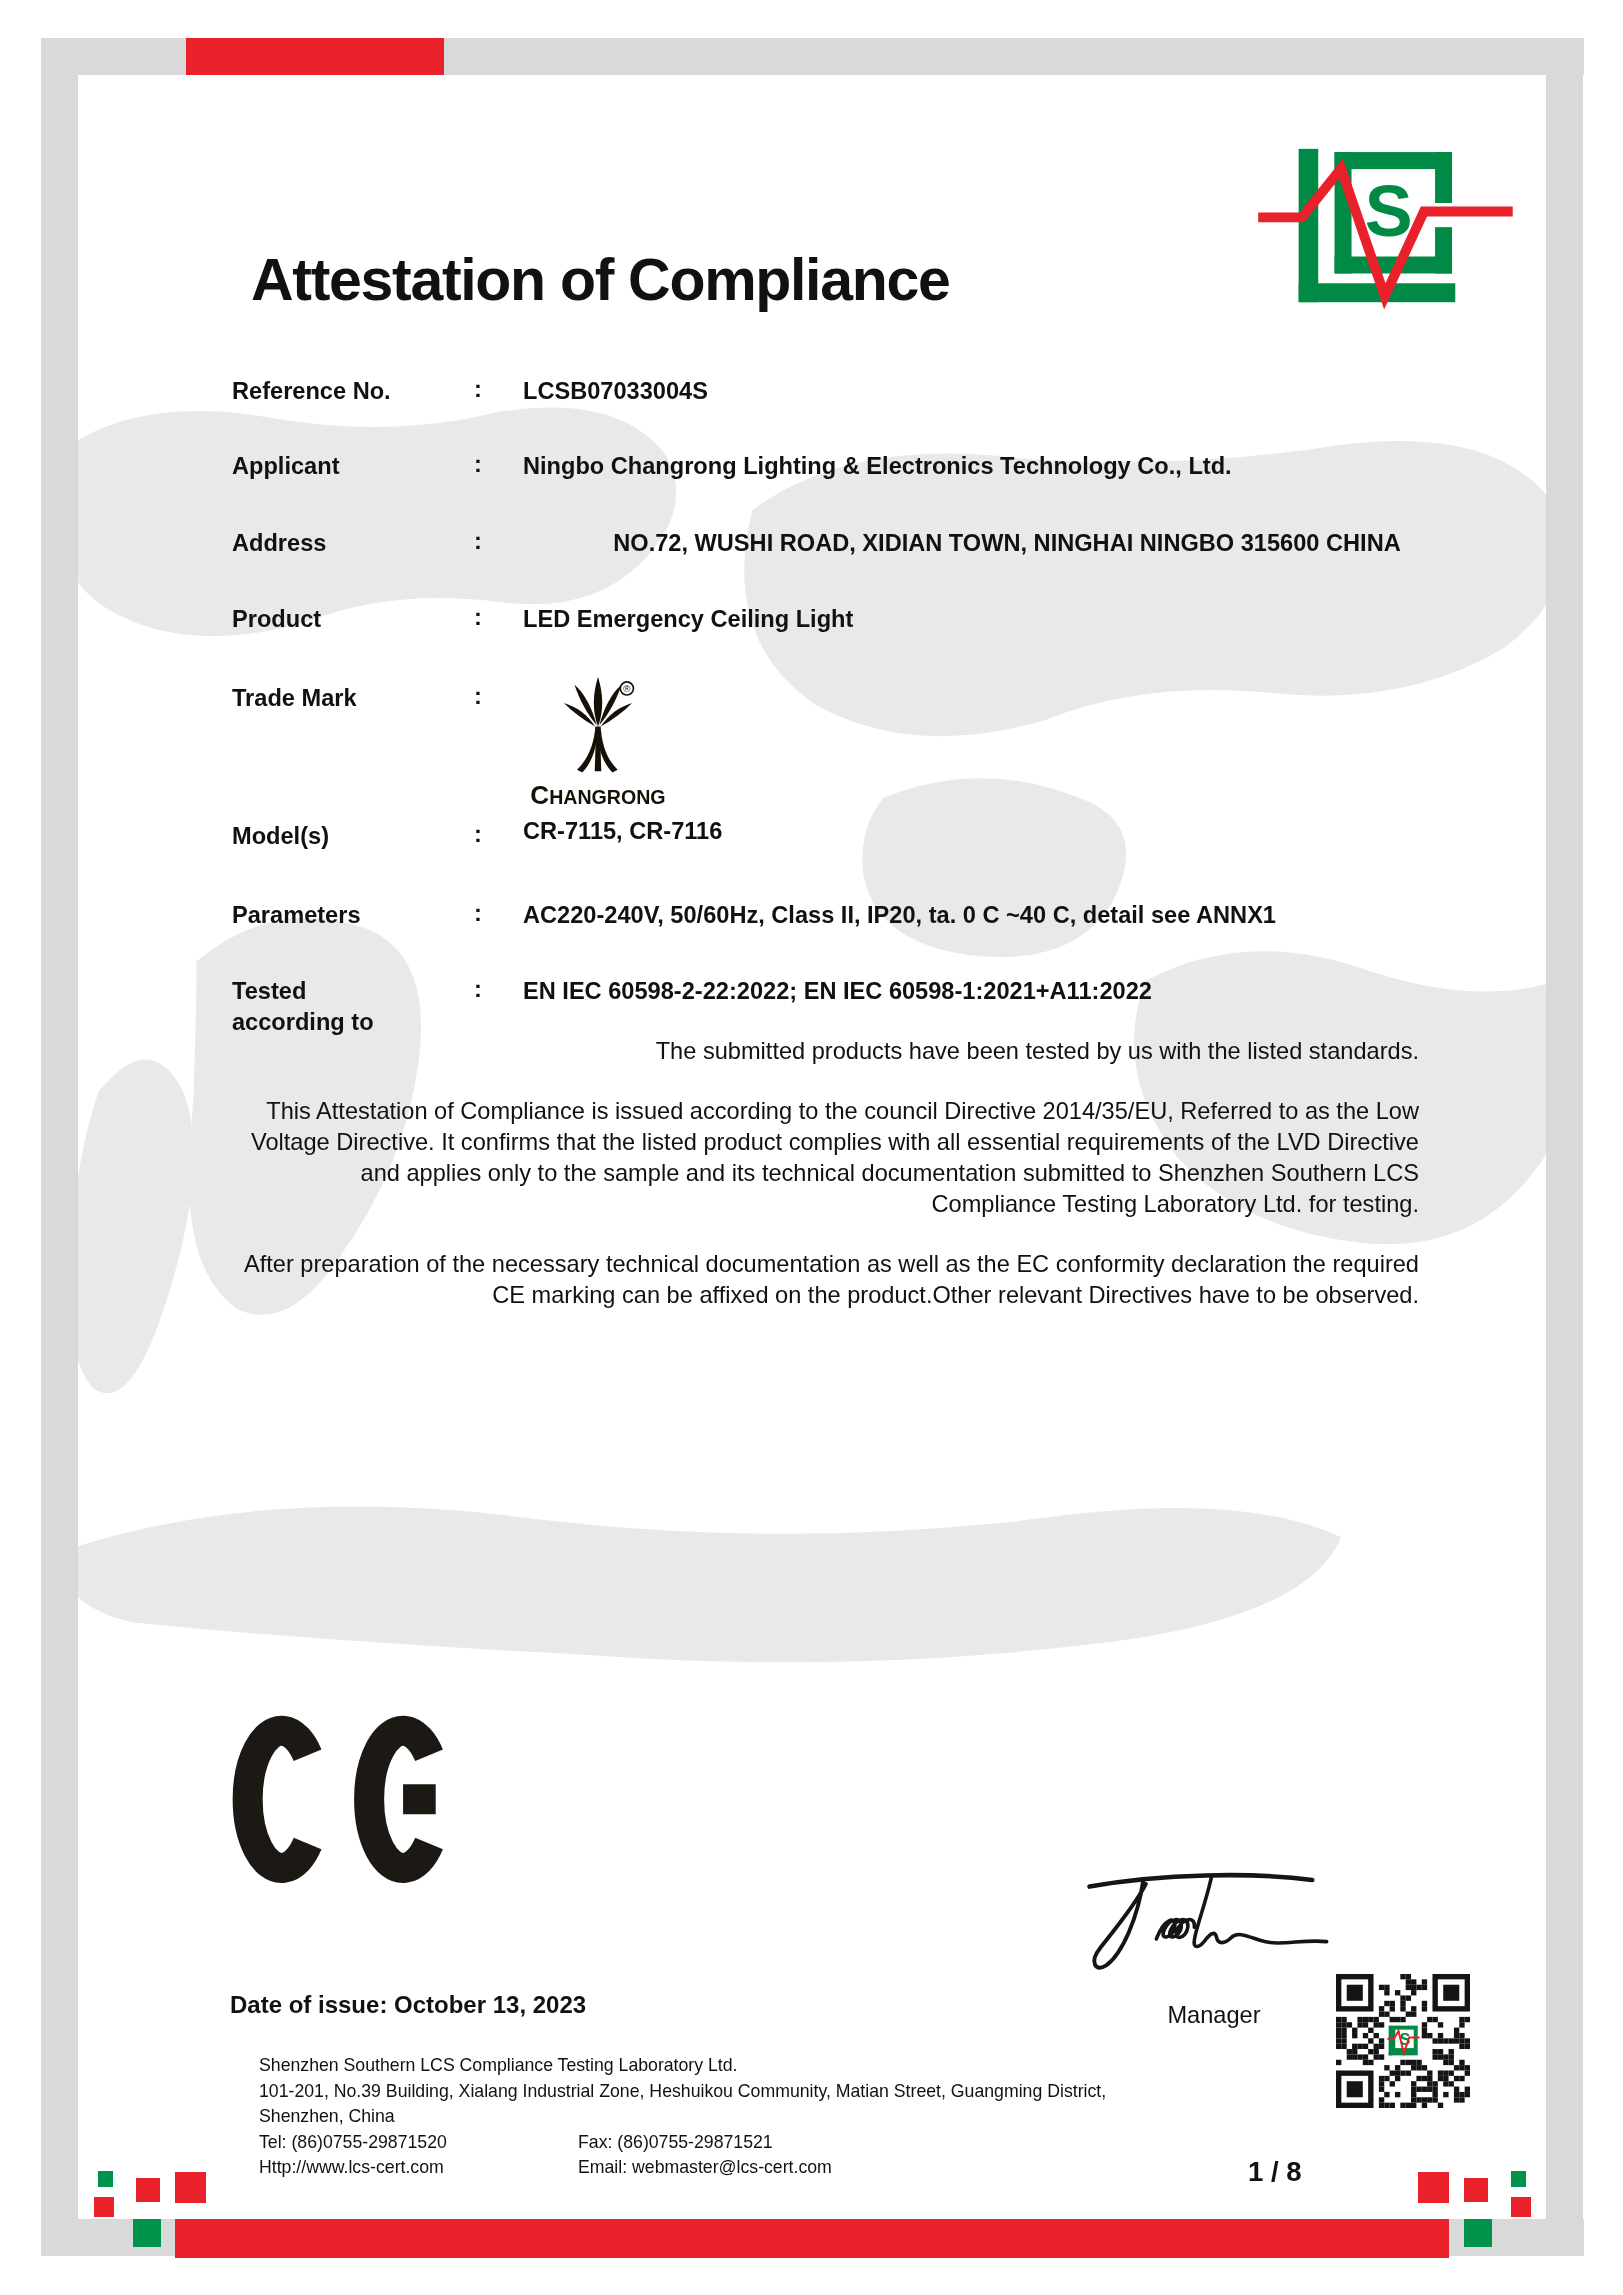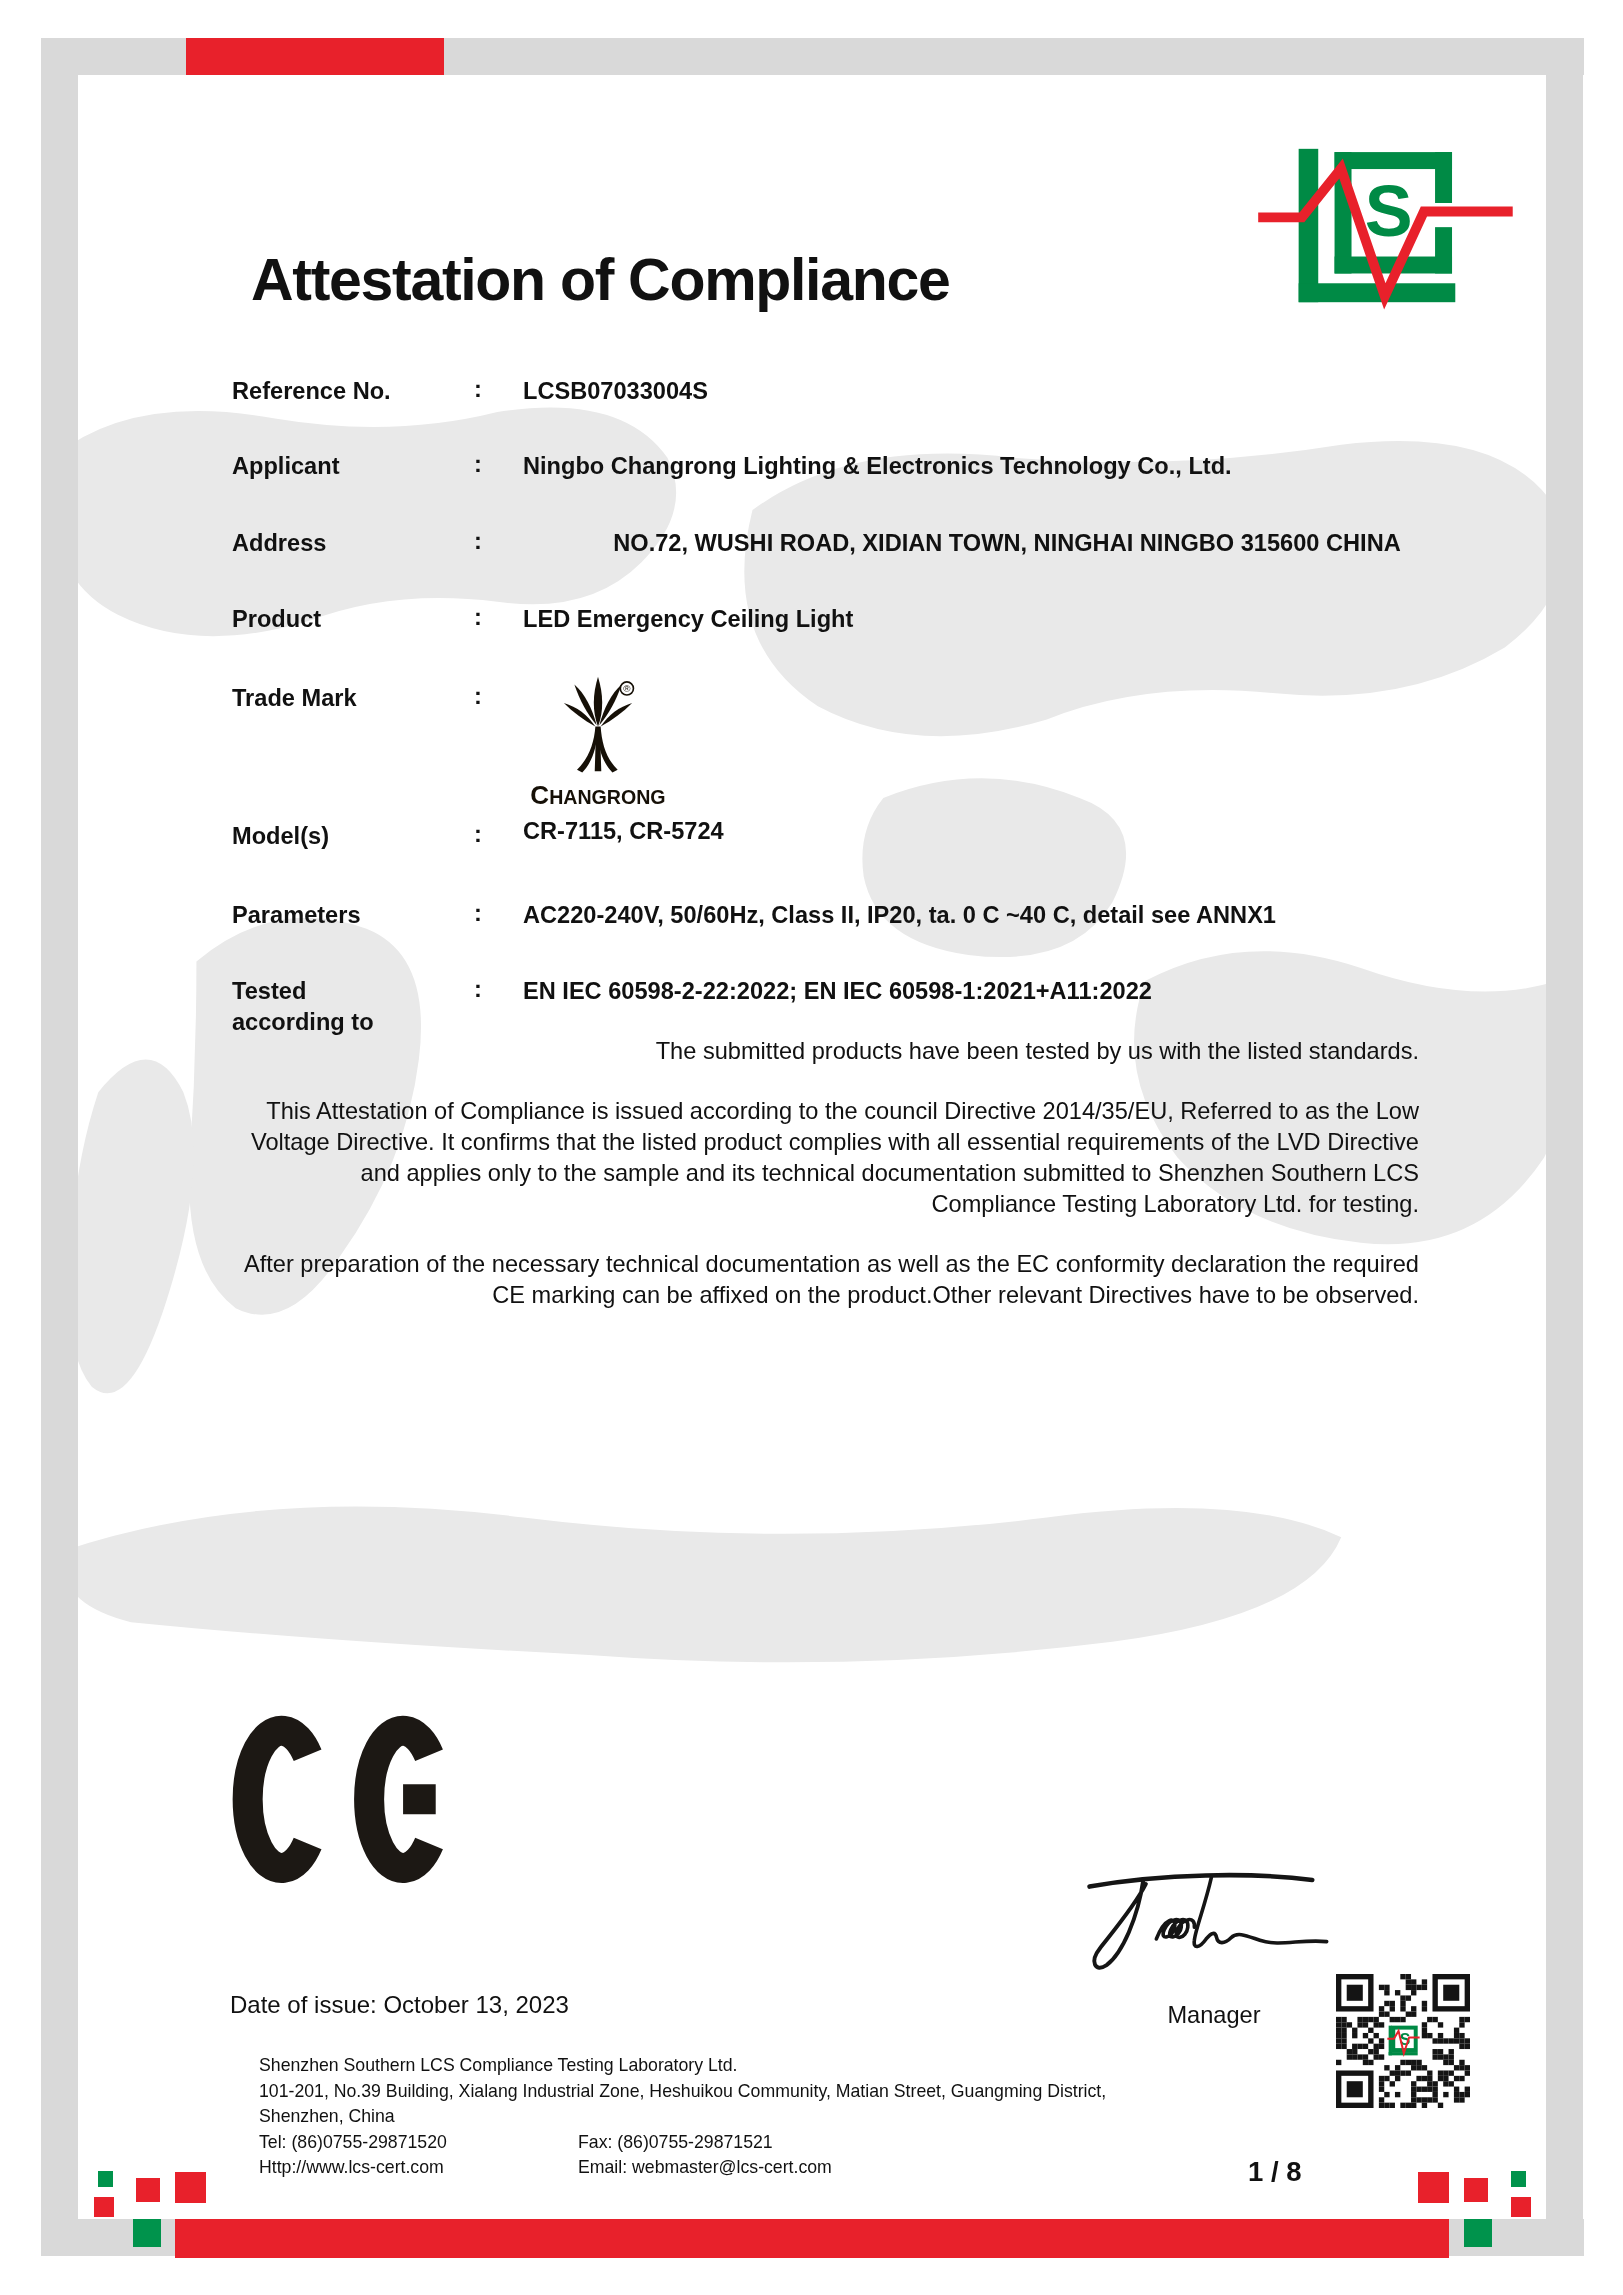--- a/index.html
+++ b/index.html
@@ -17,21 +17,21 @@
   .bodytext{position:absolute;left:232px;top:1036px;width:1187px;font-size:23.6px;line-height:31px;}
   .bodytext p{margin:0 0 29px 0;text-align:right;}
   .tmbox{position:absolute;left:520px;top:669px;width:156px;height:147px;background:#fff;text-align:center;}
   .tmname{font-weight:700;letter-spacing:0px;color:#161007;white-space:nowrap;}
   .tmname .big{font-size:26px;}
   .tmname .rest{font-size:19.6px;}
   .footer{position:absolute;left:259px;top:2053px;font-size:17.7px;line-height:25.5px;width:981px;}
   .footer .cols{position:relative;}
   .footer .c2{position:absolute;left:319px;top:0;text-align:right;}
   .pagenum{position:absolute;left:1248px;top:2156px;font-size:27.5px;font-weight:700;}
-  .dateline{position:absolute;left:230px;top:1991px;font-size:24px;font-weight:400;}
+  .dateline{position:absolute;left:230px;top:1991px;font-size:24px;font-weight:700;}
   .manager{position:absolute;left:1083px;top:2002px;width:262px;text-align:center;font-size:23.6px;}
   svg{display:block;}
 </style>
 </head>
 <body>
 
 <div class="canvas">
 
   <svg class="abs" style="left:0;top:340px;" width="1624" height="1413" viewBox="0 0 2482 2160">
     <g fill="#e9e9e9">
@@ -86,21 +86,21 @@
     <span class="col">:</span>
     <span class="val">LED Emergency Ceiling Light</span>
   </div>
   <div class="row" style="top:683px;">
     <span class="lbl">Trade Mark</span>
     <span class="col">:</span>
   </div>
   <div class="row" style="top:821px;">
     <span class="lbl">Model(s)</span>
     <span class="col">:</span>
-    <span class="val" style="top:-5.2px;">CR-7115, CR-5724</span>
+    <span class="val" style="top:-5.2px;">CR-7115, CR-7116</span>
   </div>
   <div class="row" style="top:900px;">
     <span class="lbl">Parameters</span>
     <span class="col">:</span>
     <span class="val" style="width:968px;white-space:nowrap;">AC220-240V, 50/60Hz, Class II, IP20, ta. 0 C ~40 C, detail see ANNX1</span>
   </div>
   <div class="row" style="top:976px;">
     <span class="lbl" style="width:164px;">Tested according to</span>
     <span class="col">:</span>
     <span class="val">EN IEC 60598-2-22:2022; EN IEC 60598-1:2021+A11:2022</span>

